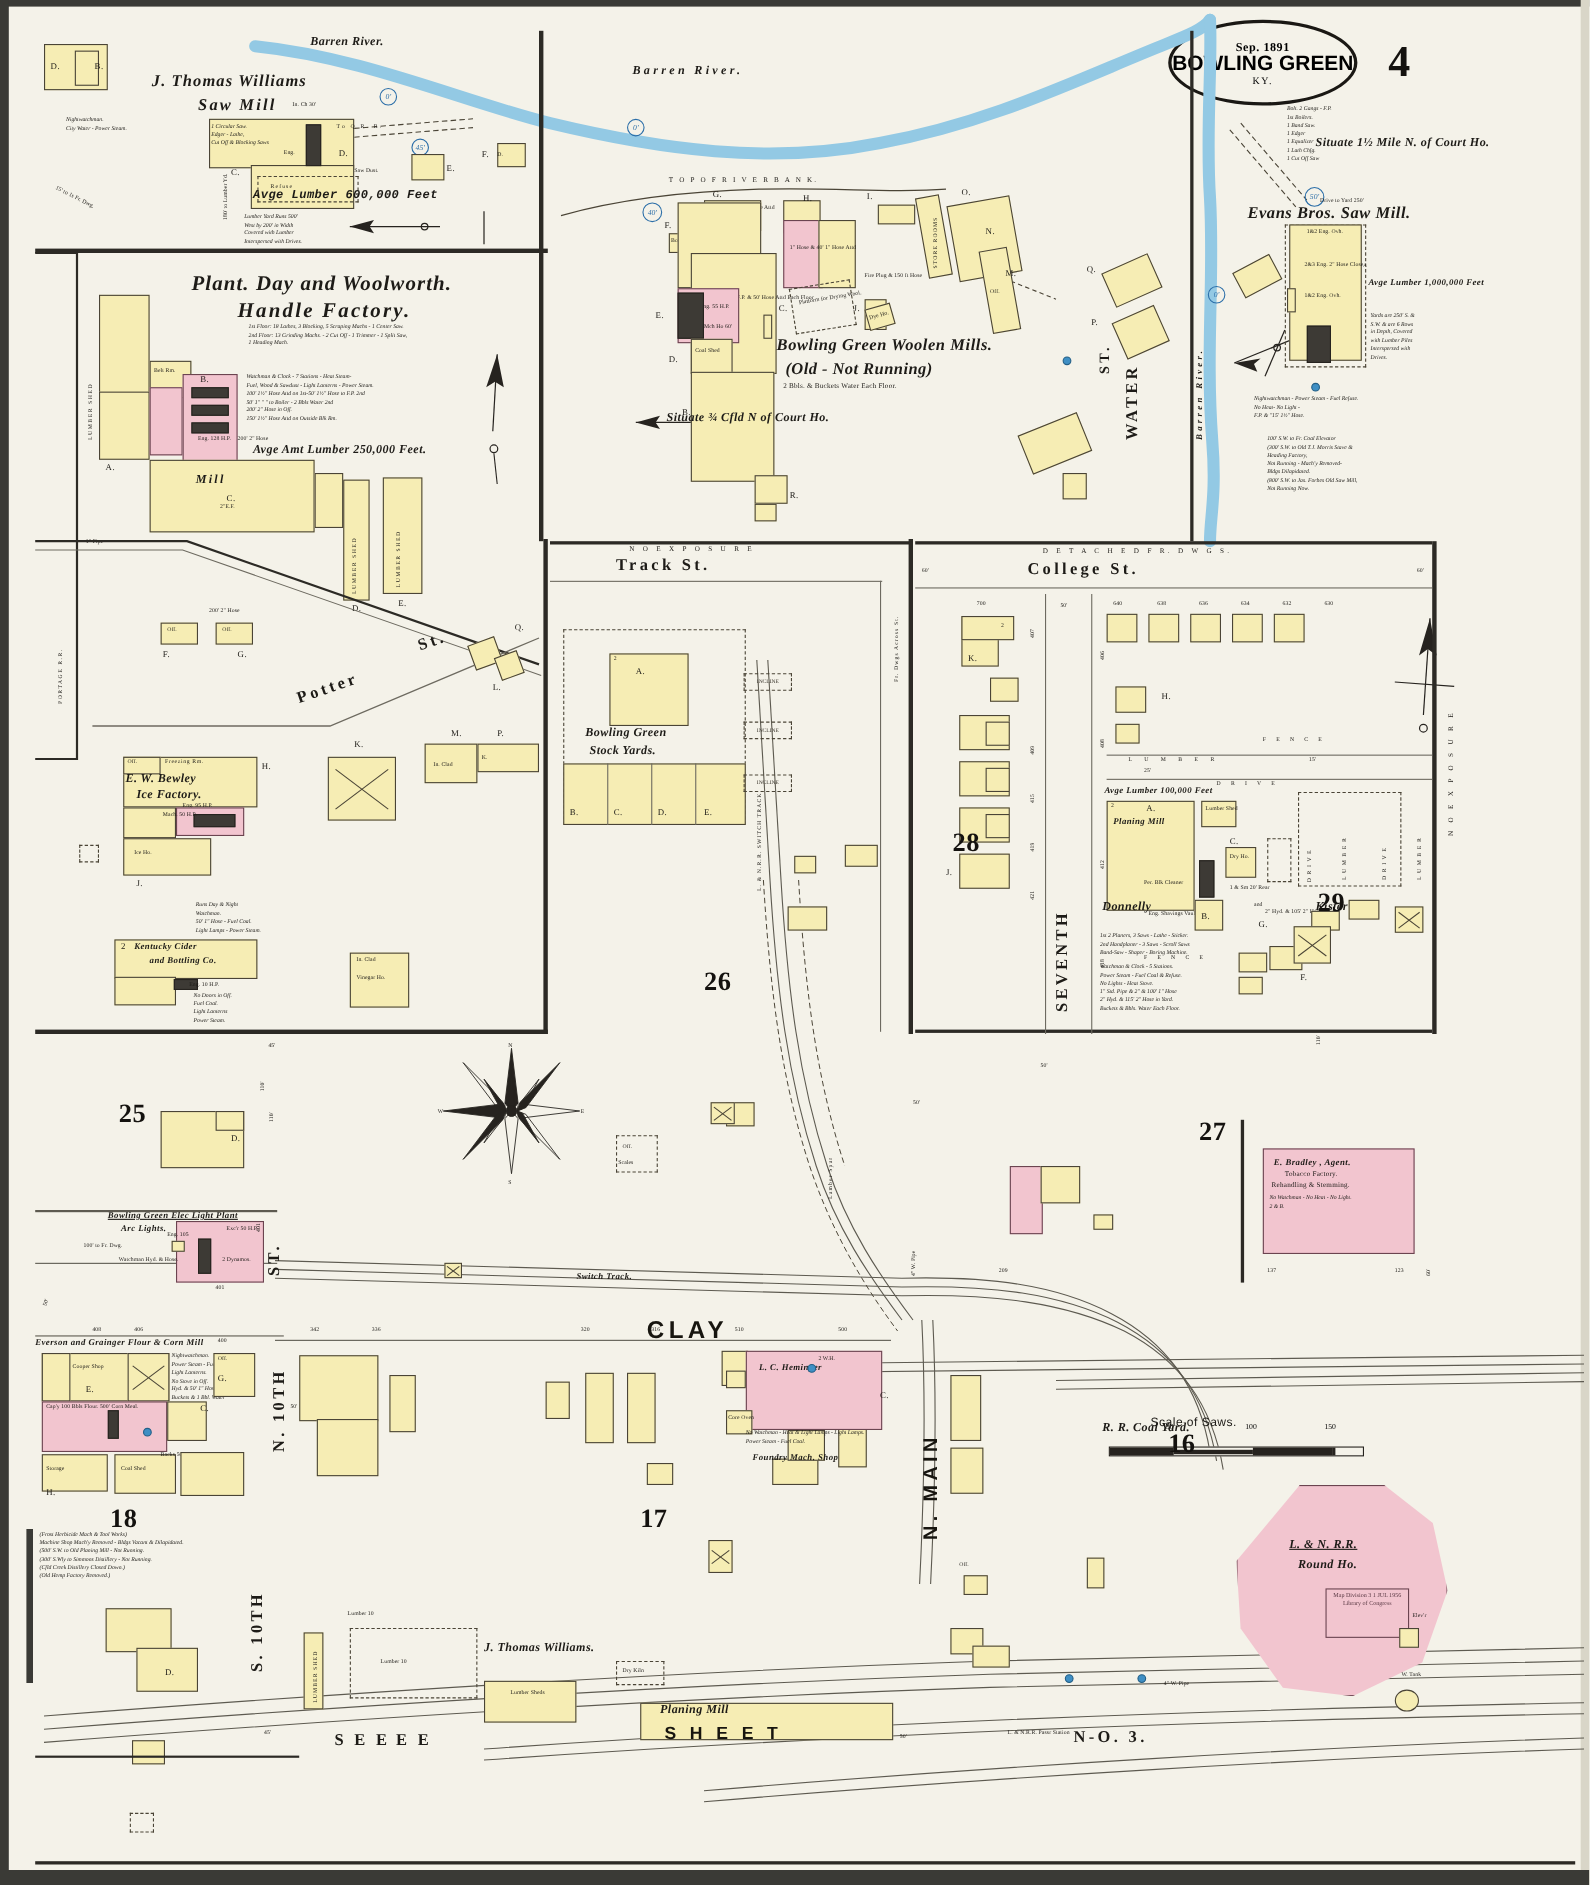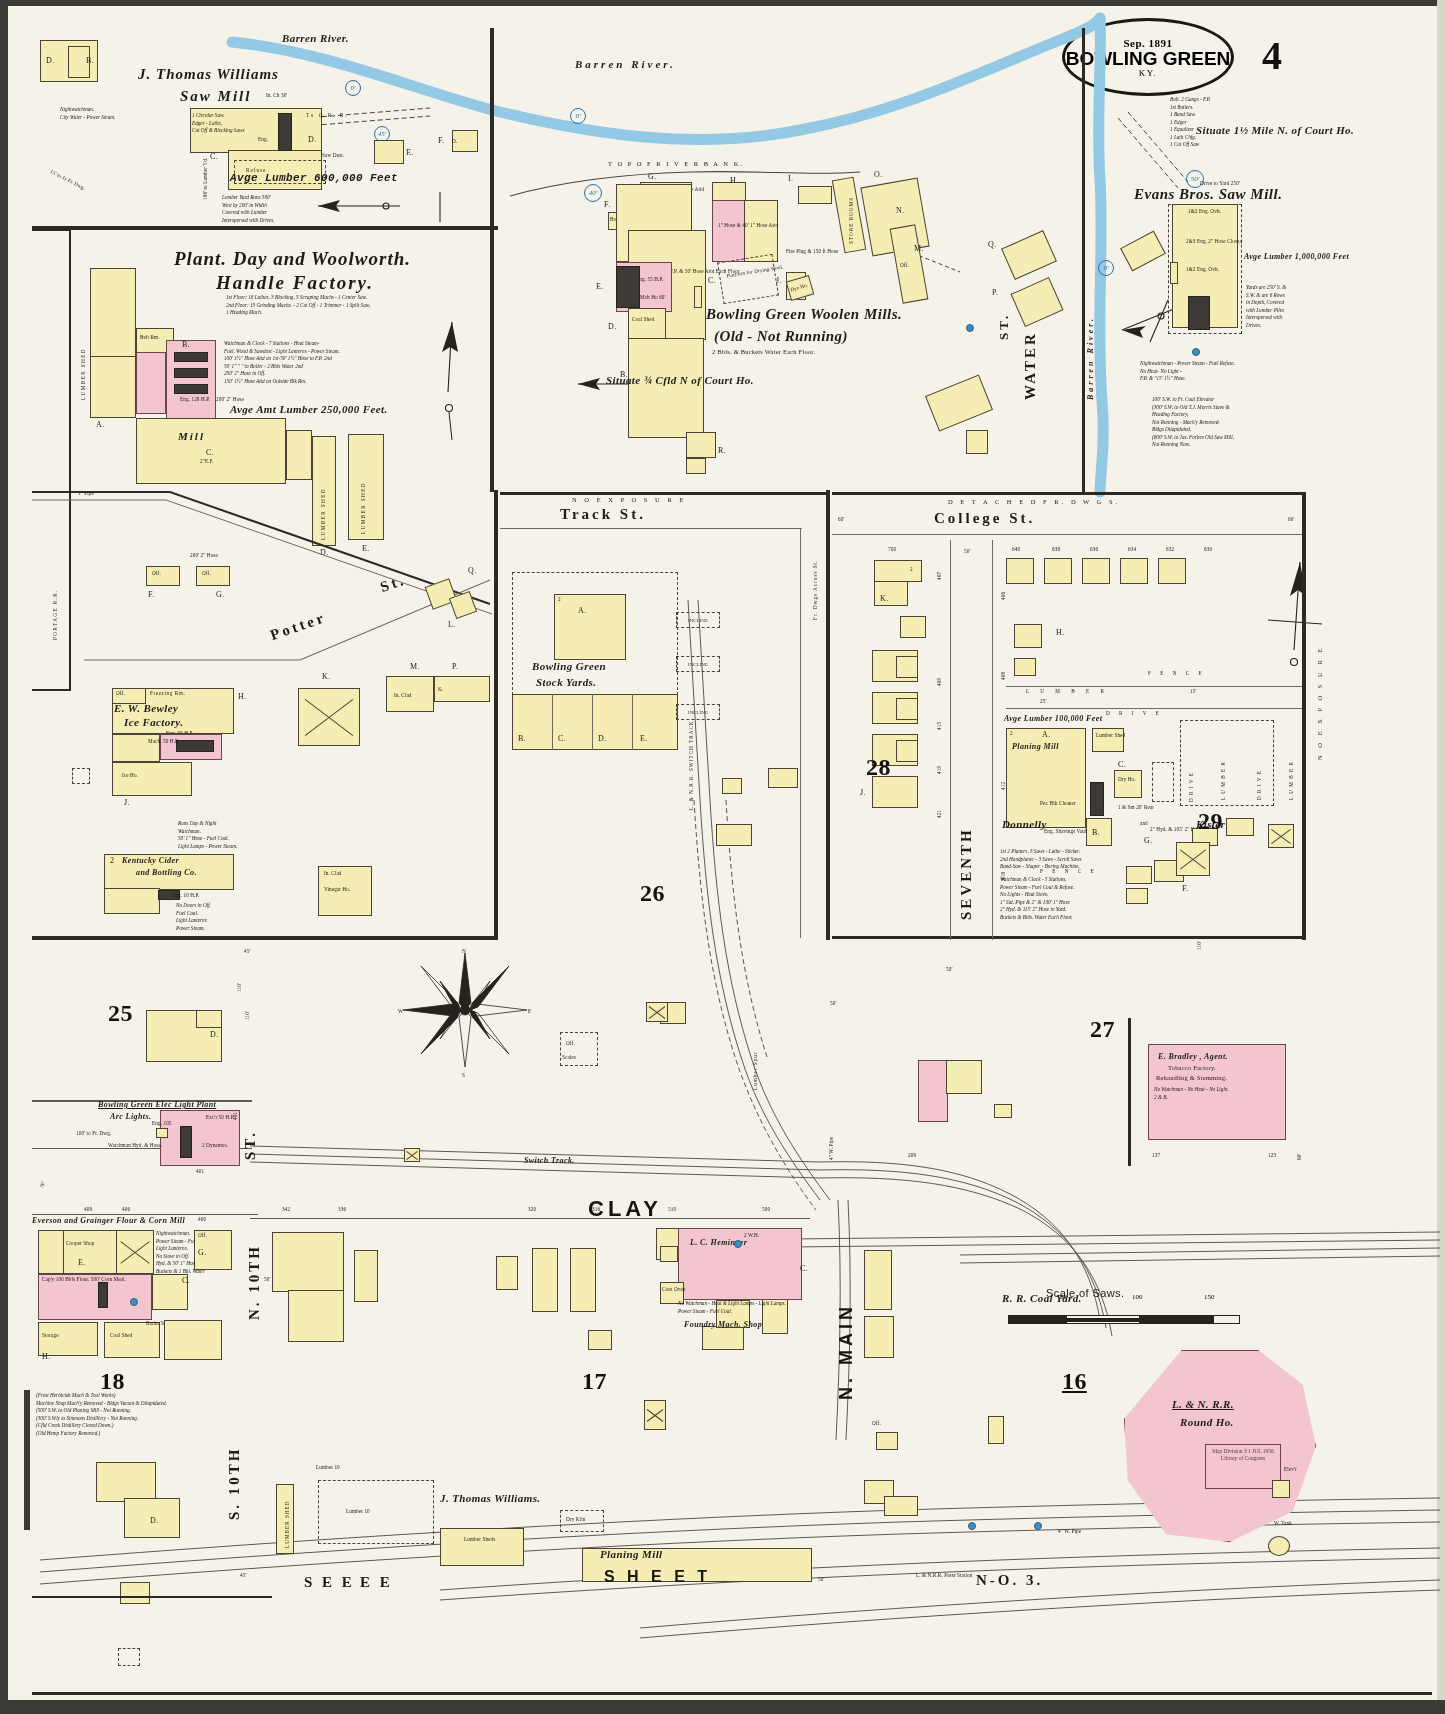--- a/index.html
+++ b/index.html
@@ -811,21 +811,21 @@
     <div class="ticklbl" style="left:196px;top:4px;">150</div>
   </div>
 
   <div class="lbl script md" style="left:1002px;top:1292px;">R. R. Coal Yard.</div>
   <div id="roundho"></div>
   <div class="lbl script md" style="left:1172px;top:1398px;text-decoration:underline;">L. &amp; N. R.R.</div>
   <div class="lbl script md" style="left:1180px;top:1416px;">Round Ho.</div>
   <div id="locstamp">Map Division
 3 1 JUL 1956
 Library of Congress</div>
-  <div class="lbl blocknum" style="left:1062px;top:1368px;text-decoration:underline;">16</div>
+  <div class="lbl blocknum" style="left:1062px;top:1300px;">16</div>
   <div class="lbl script sm" style="left:524px;top:1156px;">Switch Track.</div>
   <div class="lbl xtiny rot90" style="left:828px;top:1160px;">4" W. Pipe</div>
   <div class="lbl xtiny" style="left:1058px;top:1528px;">4" W. Pipe</div>
   <div class="xbrace" style="left:404px;top:1148px;width:16px;height:14px;"></div>
   <div class="hyd" style="left:968px;top:1522px;"></div>
   <div class="hyd" style="left:1034px;top:1522px;"></div>
   <div class="bldg" style="left:1272px;top:1480px;width:18px;height:18px;"></div>
   <div class="lbl xtiny" style="left:1284px;top:1466px;">Elev'r</div>
   <div class="bldg" style="left:1268px;top:1536px;width:22px;height:20px;border-radius:50%;"></div>
   <div class="lbl xtiny" style="left:1274px;top:1520px;">W. Tank</div>

